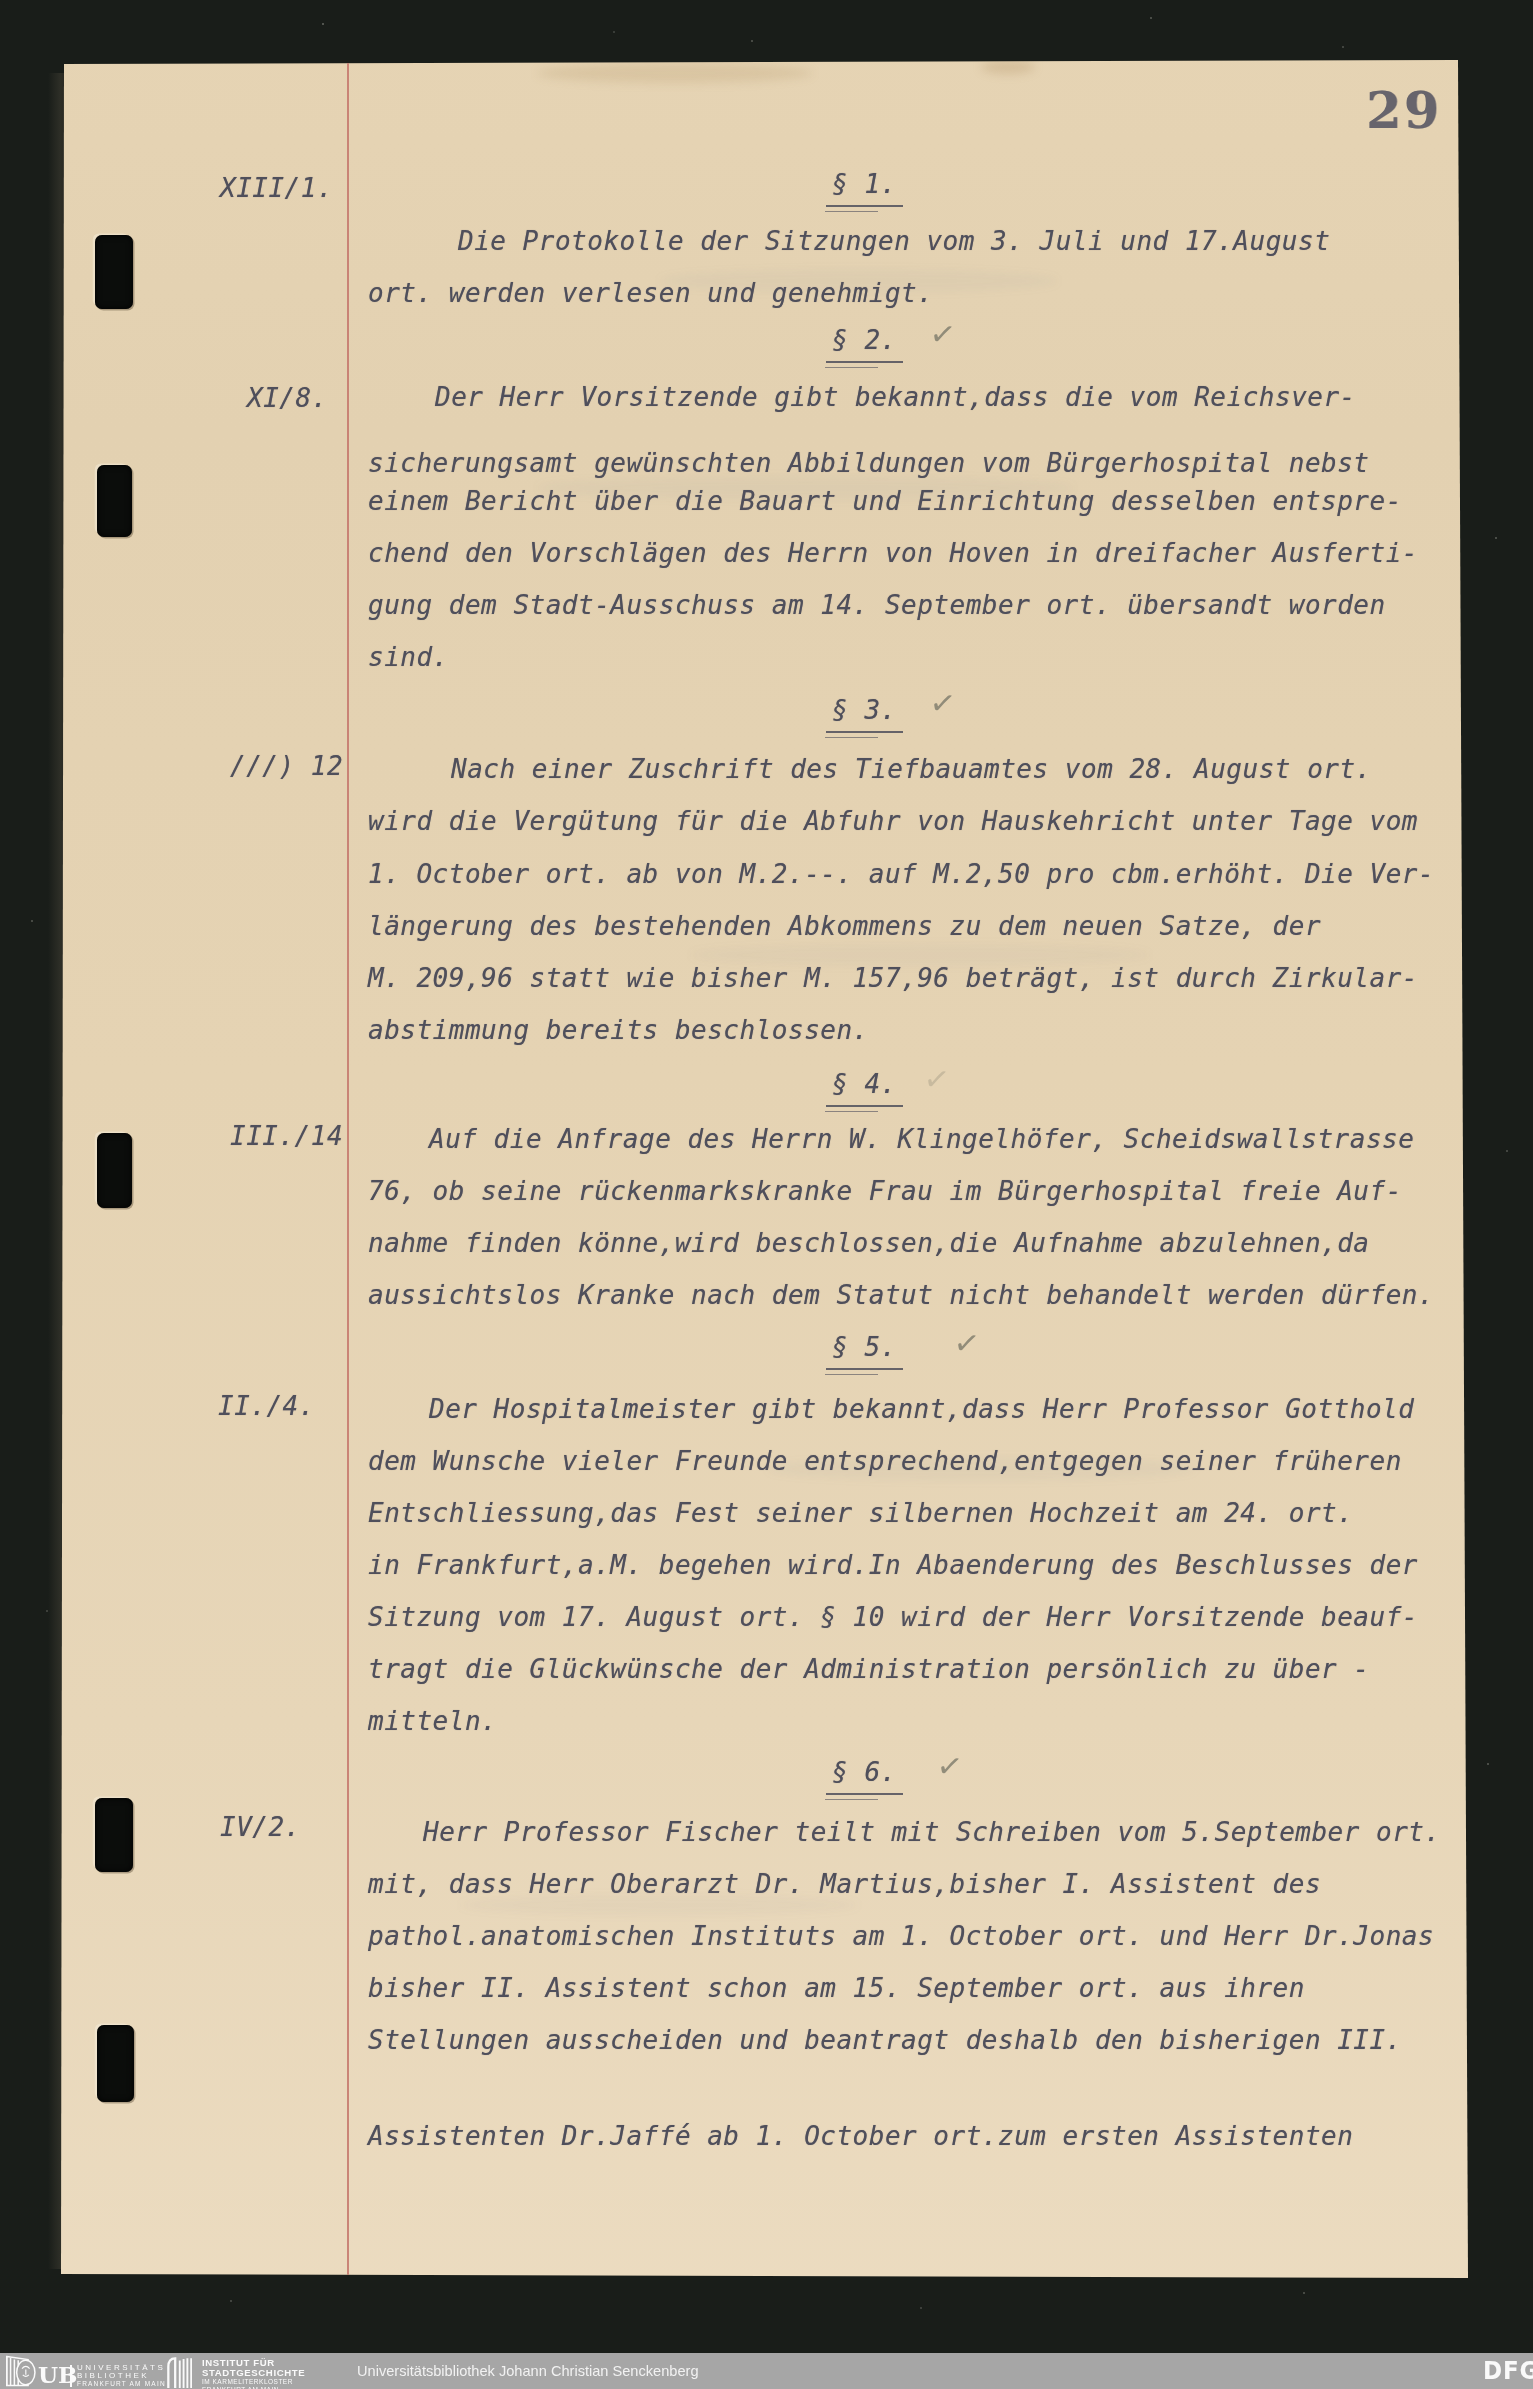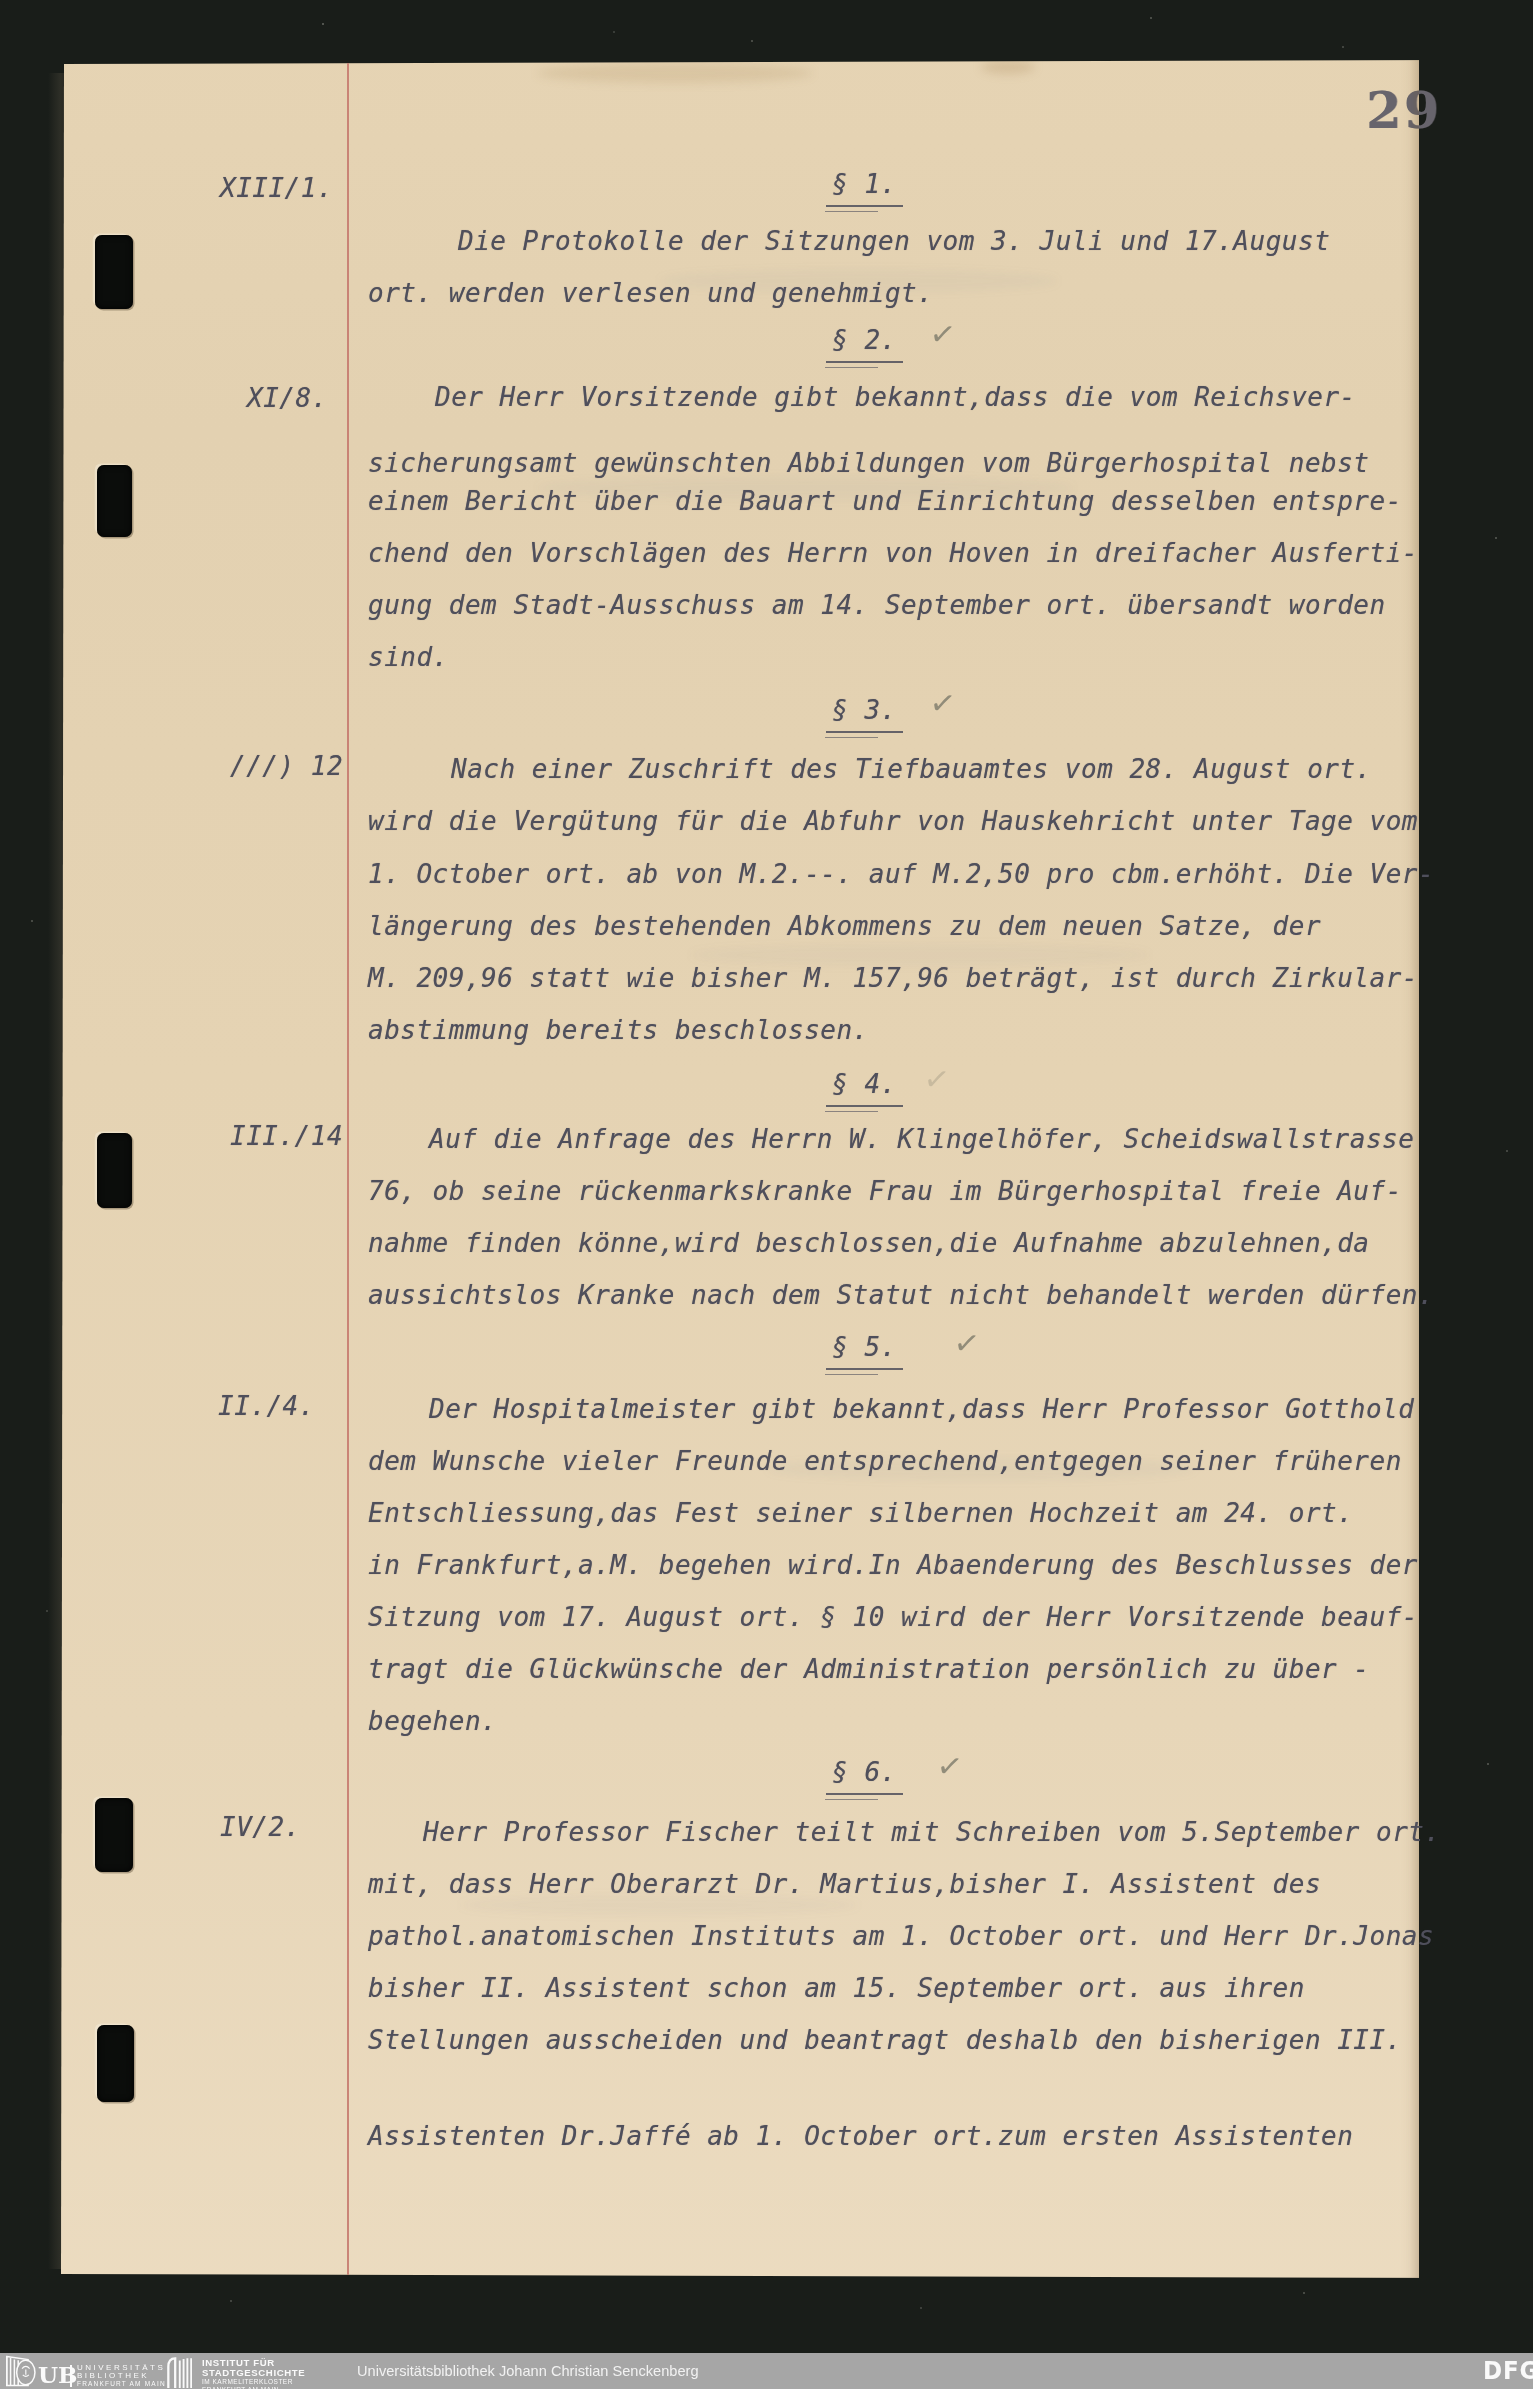--- a/index.html
+++ b/index.html
@@ -9,21 +9,21 @@
   .speckles{position:absolute;left:0;top:0;width:1.5px;height:1.5px;background:transparent;border-radius:50%;
     box-shadow:322px 23px 0 rgba(220,220,210,.35), 751px 40px 0 rgba(220,220,210,.28),
       1150px 17px 0 rgba(220,220,210,.3), 1342px 46px 0 rgba(220,220,210,.25),
       92px 307px 0 rgba(220,220,210,.22), 31px 920px 0 rgba(220,220,210,.28),
       46px 1610px 0 rgba(220,220,210,.22), 1495px 537px 0 rgba(220,220,210,.3),
       1506px 1150px 0 rgba(220,220,210,.26), 1487px 1763px 0 rgba(220,220,210,.3),
       230px 2300px 0 rgba(220,220,210,.25), 920px 2307px 0 rgba(220,220,210,.22),
       1303px 2292px 0 rgba(220,220,210,.28), 613px 31px 0 rgba(220,220,210,.2);}
   .under-edge{position:absolute;left:48px;top:73px;width:17px;height:2196px;
     background:linear-gradient(90deg,rgba(150,135,110,0) 0%,rgba(150,135,110,.16) 70%,rgba(60,55,45,.5) 100%);}
-  .paper{position:absolute;left:0;top:0;width:1419px;height:2389px;
+  .paper{position:absolute;left:0;top:0;width:1533px;height:2389px;
     clip-path:polygon(64px 64px,1458px 60px,1468px 2278px,61px 2274px);
     background:linear-gradient(180deg,#e6d4b4 0%,#e3d1b1 18%,#e5d3b3 45%,#e7d6b8 72%,#ecdcc1 100%);}
   .paper-shade{position:absolute;left:0;top:0;width:100%;height:100%;pointer-events:none;
     box-shadow:inset 12.3px 0 17px -9.2px rgba(95,75,45,.5),
                inset -9.2px 0 15.3px -7.7px rgba(120,95,60,.35),
                inset 0 12.3px 17px -10.7px rgba(110,85,50,.45),
                inset 0 -14px 18.4px -10.7px rgba(100,80,50,.4);}
   .red-line{position:absolute;left:347px;top:54px;width:2.3px;height:2227px;background:#c4756b;opacity:.85;}
   .page-number{position:absolute;left:1366px;top:80px;font-family:"DejaVu Serif",serif;
     font-size:51px;font-weight:bold;color:#67646c;letter-spacing:2.3px;
@@ -105,21 +105,21 @@
       <div class="typew" style="left: 368px; top: 1280px;">aussichtslos Kranke nach dem Statut nicht behandelt werden dürfen.</div>
       <div class="typew" style="left: 218px; top: 1391px;">II./4.</div>
       <div class="typew heading" style="left: 826px; top: 1332px;"><span>§ 5.</span><span class="ul2"></span></div>
       <div class="check" style="left: 954px; top: 1325px;">✓</div>
       <div class="typew" style="left: 429px; top: 1394px;">Der Hospitalmeister gibt bekannt,dass Herr Professor Gotthold</div>
       <div class="typew" style="left: 368px; top: 1446px;">dem Wunsche vieler Freunde entsprechend,entgegen seiner früheren</div>
       <div class="typew" style="left: 368px; top: 1498px;">Entschliessung,das Fest seiner silbernen Hochzeit am 24. ort.</div>
       <div class="typew" style="left: 368px; top: 1550px;">in Frankfurt,a.M. begehen wird.In Abaenderung des Beschlusses der</div>
       <div class="typew" style="left: 368px; top: 1602px;">Sitzung vom 17. August ort. § 10 wird der Herr Vorsitzende beauf-</div>
       <div class="typew" style="left: 368px; top: 1654px;">tragt die Glückwünsche der Administration persönlich zu über -</div>
-      <div class="typew" style="left: 368px; top: 1706px;">begehen.</div>
+      <div class="typew" style="left: 368px; top: 1706px;">mitteln.</div>
       <div class="typew" style="left: 220px; top: 1812px;">IV/2.</div>
       <div class="typew heading" style="left: 826px; top: 1757px;"><span>§ 6.</span><span class="ul2"></span></div>
       <div class="check" style="left: 937px; top: 1748px;">✓</div>
       <div class="typew" style="left: 423px; top: 1817px;">Herr Professor Fischer teilt mit Schreiben vom 5.September ort.</div>
       <div class="typew" style="left: 368px; top: 1869px;">mit, dass Herr Oberarzt Dr. Martius,bisher I. Assistent des</div>
       <div class="typew" style="left: 368px; top: 1921px;">pathol.anatomischen Instituts am 1. October ort. und Herr Dr.Jonas</div>
       <div class="typew" style="left: 368px; top: 1973px;">bisher II. Assistent schon am 15. September ort. aus ihren</div>
       <div class="typew" style="left: 368px; top: 2025px;">Stellungen ausscheiden und beantragt deshalb den bisherigen III.</div>
       <div class="typew" style="left: 368px; top: 2077px; margin-top: 44px;">Assistenten Dr.Jaffé ab 1. October ort.zum ersten Assistenten</div>
       <div class="hole" style="left: 95px; top: 235px; width: 38px; height: 74px;"></div>

